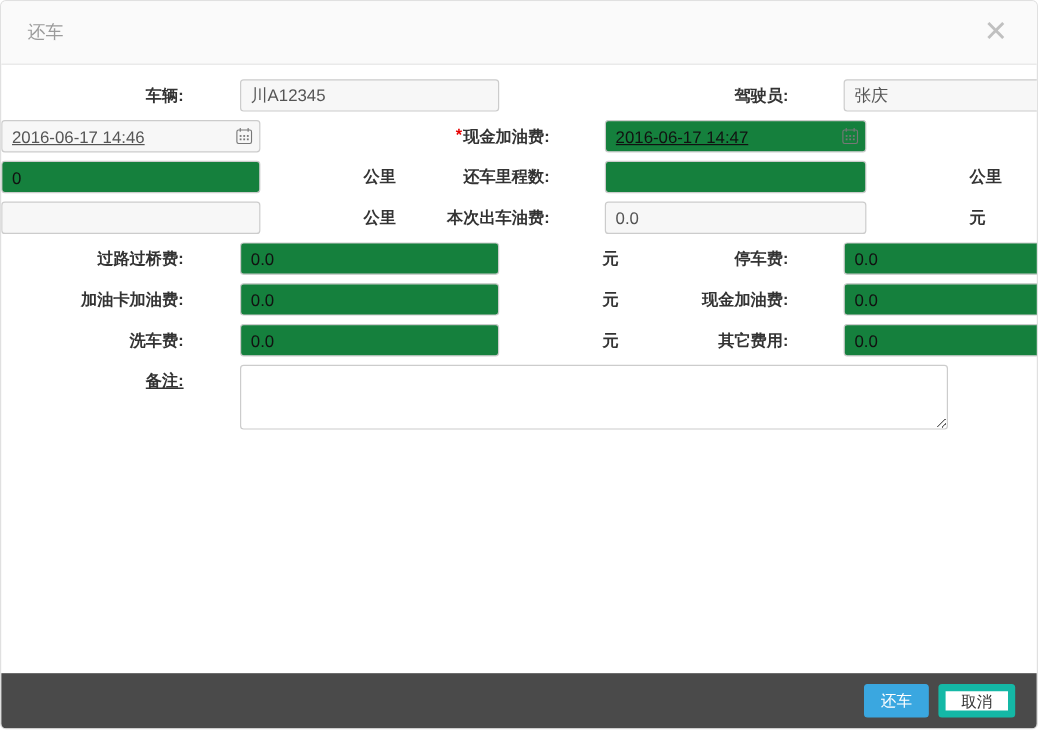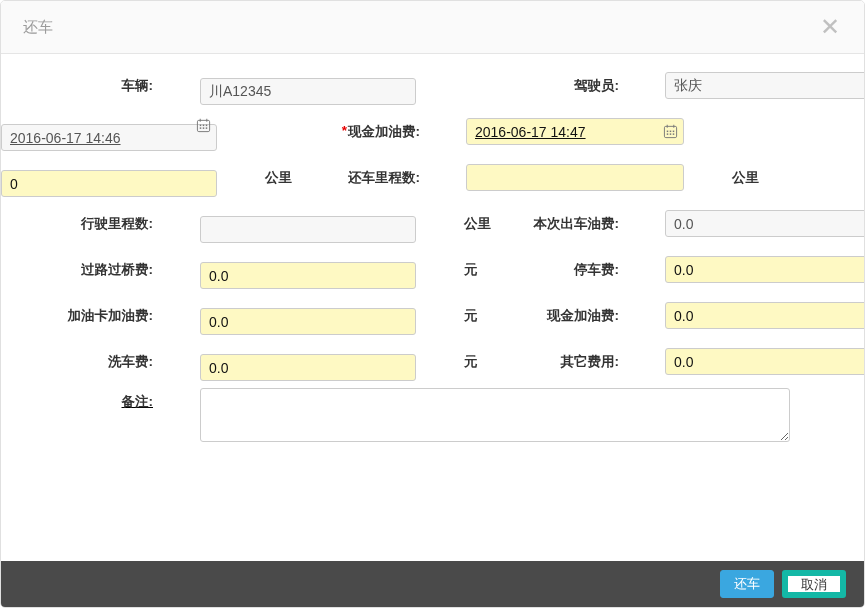--- a/index.html
+++ b/index.html
@@ -13,27 +13,27 @@
   .header{height:53px;background:var(--header-bg);border-bottom:1px solid #e5e5e5;display:flex;align-items:center;padding:0 18px 0 22px;}
   .title{font-size:15px;color:var(--title);}
   .close{margin-left:auto;font-size:24px;line-height:1;color:#c0c0c0;cursor:pointer;font-weight:100;padding:2px 6px;}
   .form{padding-top:12px;}
   .row{display:flex;align-items:center;margin-bottom:7px;min-height:27px;gap:40px;}
   .lbl{font-size:13.5px;color:#333;font-weight:600;white-space:nowrap;}
   .lbl-l{width:159px;padding-right:7px;text-align:right;flex:none;display:inline-block;}
   .lbl-r{width:75px;flex:none;display:inline-flex;justify-content:flex-end;overflow:visible;}
   .req{color:var(--required);font-style:normal;margin-right:1px;}
   .inp-wrap{position:relative;display:inline-flex;align-items:center;flex:none;}
-  .inp{height:27px;border:1px solid var(--border);border-radius:3px;padding:3px 8px;font-size:14px;color:#111;background:#fef9c3;font-family:"Liberation Sans","DejaVu Sans",sans-serif;outline:none;}
+  .inp{height:27px;border:1px solid var(--border);border-radius:3px;padding:3px 8px;font-size:14px;color:#111;background:#15803d;font-family:"Liberation Sans","DejaVu Sans",sans-serif;outline:none;}
   .inp.dis{background:var(--disabled-bg);color:#555;}
-  .inp-l{width:216px;margin-top:12px;}
+  .inp-l{width:216px;}
   .inp-r{width:218px;}
   .has-icon{padding-right:22px;text-decoration:underline;}
   .cal-icon{position:absolute;right:6px;top:6px;}
-  .unit{font-size:13.5px;color:#333;font-weight:600;white-space:nowrap;}
+  .unit{font-size:13.5px;color:#333;font-weight:600;white-space:nowrap;margin-left:38px;}
   .unit-l{width:48px;padding-left:8px;flex:none;}
   .unit-r{padding-left:8px;}
   .ml6{margin-left:6px;}
   .remark-row{align-items:flex-start;text-decoration:underline;}
   .remark-row .lbl-l{padding-top:5px;}
   .remark{width:590px;height:54px;border:1px solid var(--border);border-radius:3px;resize:both;font-size:14px;padding:4px 8px;font-family:"Liberation Sans","DejaVu Sans",sans-serif;outline:none;}
   .footer{position:absolute;left:0;right:0;bottom:0;height:46px;background:var(--footer-bg);display:flex;align-items:center;justify-content:flex-end;gap:8px;padding-right:18px;}
   .btn{height:28px;font-size:13px;border-radius:3px;padding:0 13px;cursor:pointer;font-family:"Liberation Sans","DejaVu Sans",sans-serif;}
   .btn-primary{background:var(--accent);border:1px solid var(--accent);color:#fff;}
   .btn-default{background:#fff;border:6px solid #14b8a6;color:#333;}
@@ -113,21 +113,20 @@
       <span class="lbl lbl-r">
           <span>还车里程数:</span>
         </span>
       <span class="inp-wrap ml6">
         <input class="inp inp-r" value="" style="">
       </span>
       <span class="unit unit-r">公里</span>
     </div>
 
     <div class="row">
-      <span class="lbl lbl-l"><span>行驶里程数:</span></span>
       <span class="inp-wrap">
         <input class="inp inp-l dis" disabled="" value="" style="">
       </span>
       <span class="unit unit-l">公里</span>
       <span class="lbl lbl-r">
           <span>本次出车油费:</span>
         </span>
       <span class="inp-wrap ml6">
         <input class="inp inp-r dis" disabled="" value="0.0" style="">
       </span>

